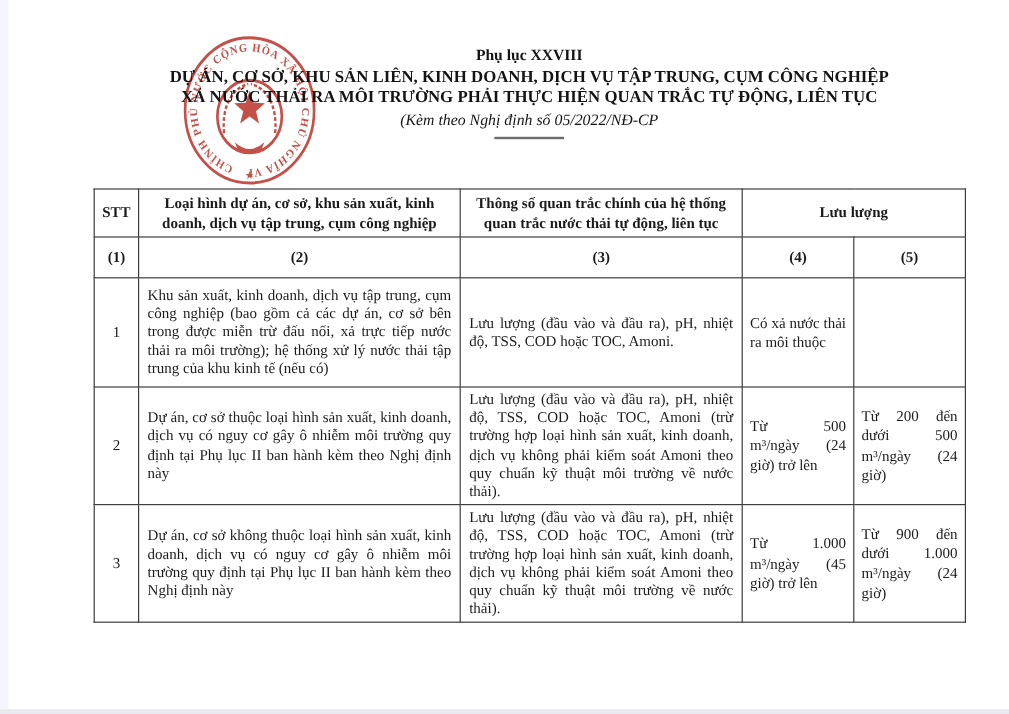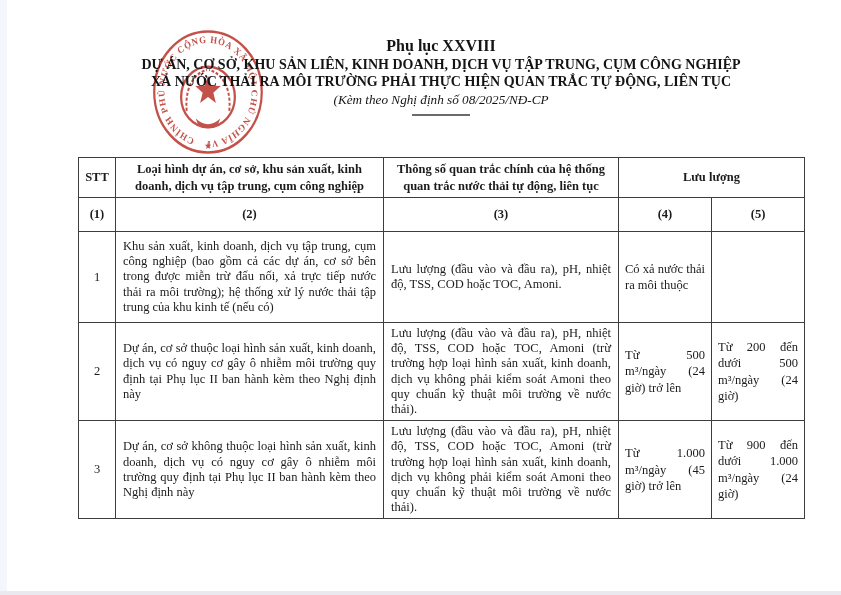--- a/index.html
+++ b/index.html
@@ -11,21 +11,21 @@
   .screen{position:relative;width:841px;height:595px;overflow:hidden;background:#ffffff;}
   .left-strip{position:absolute;left:0;top:0;width:7px;height:595px;background:#f5f5fd;}
   .bottom-strip{position:absolute;left:0;top:591px;width:841px;height:4px;background:#e9e9ef;}
 
   
   .seal{position:absolute;left:152px;top:29px;width:112px;height:126px;opacity:.93;}
   .seal svg{display:block;width:100%;height:100%;}
 
   
   .header{position:absolute;left:41px;top:38px;width:800px;text-align:center;color:#141414;}
-  .appendix{font-size:16px;font-weight:bold;line-height:16px;}
+  .appendix{font-size:13px;font-weight:bold;line-height:16px;}
   .title-line{font-size:14px;font-weight:bold;line-height:16.5px;}
   .title-first{margin-top:3px;}
   .subtitle-line{font-size:13.2px;font-style:italic;line-height:15.5px;}
   .subtitle-first{margin-top:2px;}
   .divider{width:58px;height:2px;background:#6b6b6b;margin:6px auto 0 auto;}
 
   
   table.doc-table{
     position:absolute;left:78px;top:157px;width:726px;
     border-collapse:collapse;table-layout:fixed;
@@ -75,21 +75,21 @@
         <polygon fill="#c0443c" points="100,74 105.9,89.9 122.8,90.6 109.5,101.1 114.1,117.4 100,108 85.9,117.4 90.5,101.1 77.2,90.6 94.1,89.9"></polygon>
         <path d="M 78 142 Q 100 160 122 142 L 118 151 Q 100 164 82 151 Z" fill="#c0443c"></path>
       </g>
     </svg>
   </div>
 
   <div class="header">
     <div class="appendix">Phụ lục XXVIII</div>
     <div class="title-line title-first">DỰ ÁN, CƠ SỞ, KHU SẢN LIÊN, KINH DOANH, DỊCH VỤ TẬP TRUNG, CỤM CÔNG NGHIỆP</div>
     <div class="title-line">XẢ NƯỚC THẢI RA MÔI TRƯỜNG PHẢI THỰC HIỆN QUAN TRẮC TỰ ĐỘNG, LIÊN TỤC</div>
-    <div class="subtitle-line subtitle-first">(Kèm theo Nghị định số 08/2025/NĐ-CP</div>
+    <div class="subtitle-line subtitle-first">(Kèm theo Nghị định số 05/2022/NĐ-CP</div>
     <div class="divider"></div>
   </div>
 
   <table class="doc-table">
     <colgroup>
       <col style="width:37px">
       <col style="width:268px">
       <col style="width:235px">
       <col style="width:93px">
       <col style="width:93px">

